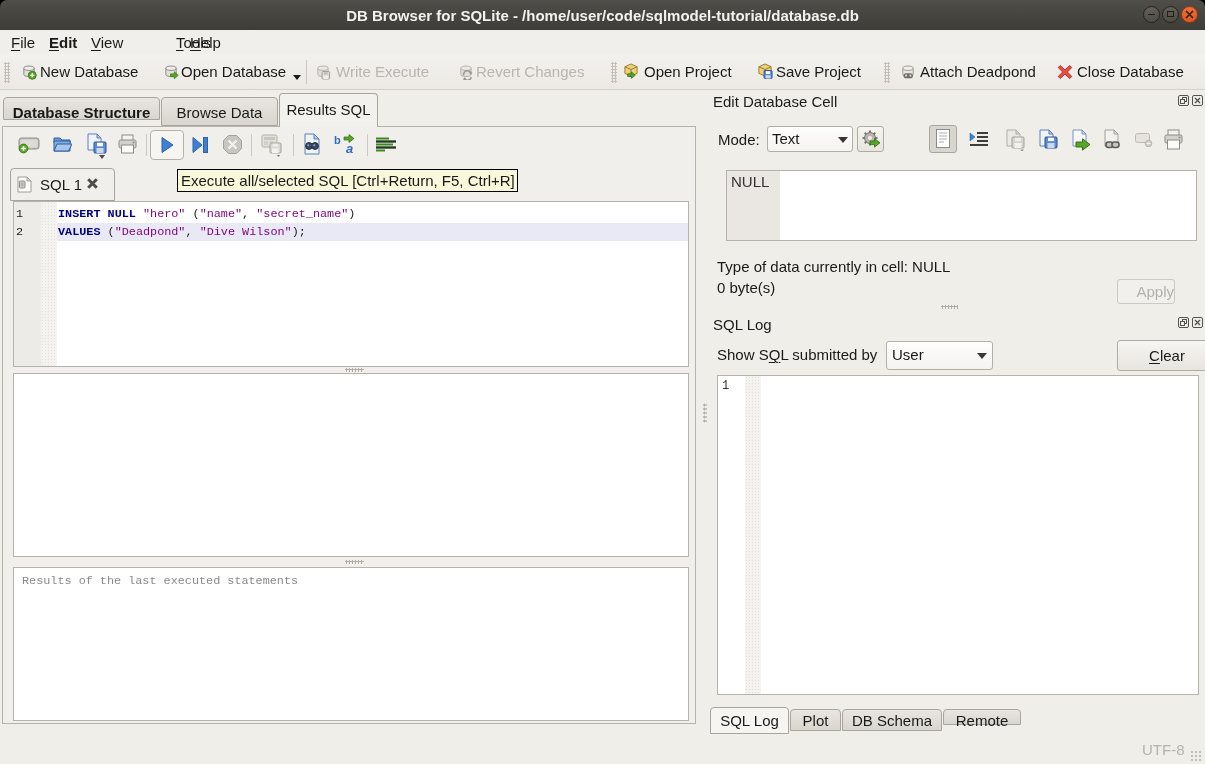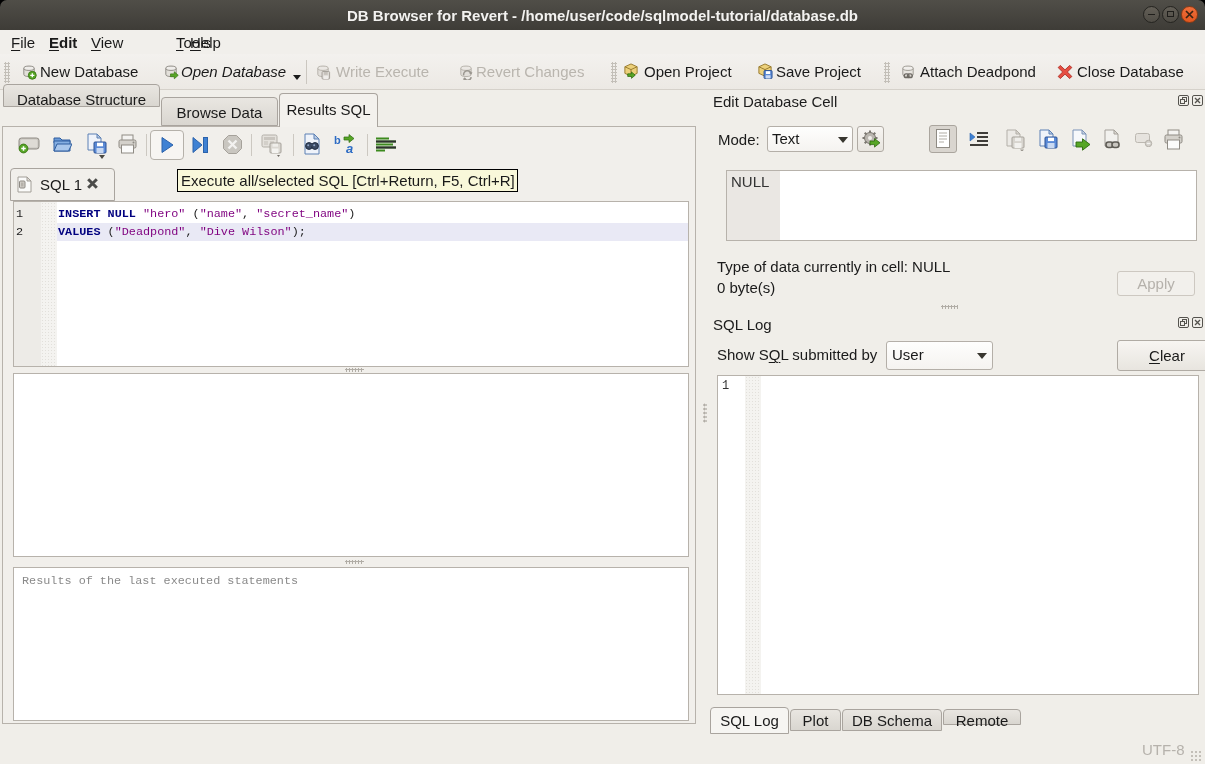--- a/index.html
+++ b/index.html
@@ -50,21 +50,21 @@
 .carrow{width:0;height:0;border-left:4px solid rgba(0,0,0,0);border-right:4px solid rgba(0,0,0,0);border-top:5px solid #38362f;}
 .btn{box-sizing:border-box;border:1px solid #b0aba4;border-radius:3px;background:linear-gradient(#f7f5f2,#e8e5df);text-align:center;}
 .btndis{border:1px solid #cdc8c1;background:#f2f0ec;color:#b5b1ab;}
 .dockbtn{width:11px;height:11px;box-sizing:border-box;border:1px solid #55534e;border-radius:2px;}
 </style>
 </head>
 <body>
 
 <div class="abs" id="titlebg"></div>
 <div class="abs" id="titlebar"></div>
-<div class="abs" id="title">DB Browser for Revert - /home/user/code/sqlmodel-tutorial/database.db</div>
+<div class="abs" id="title">DB Browser for SQLite - /home/user/code/sqlmodel-tutorial/database.db</div>
 <div class="abs wbtn wgray" style="left:1143px;"></div>
 <div class="abs" style="left:1148px;top:13.5px;width:7px;height:1.6px;background:#1f1e1b;"></div>
 <div class="abs wbtn wgray" style="left:1162px;"></div>
 <div class="abs" style="left:1167px;top:11px;width:7px;height:6px;box-sizing:border-box;border:1.4px solid #1f1e1b;"></div>
 <div class="abs wbtn" style="left:1181px;background:linear-gradient(#ef6f3c,#e2571f);border:1px solid #8e3b14;box-sizing:border-box;"></div>
 <svg class="abs" style="left:1185px;top:10px;" width="9" height="9">
     <path d="M1 1 L8 8 M8 1 L1 8" stroke="#3a2313" stroke-width="1.7"></path>
   </svg>
 
 <div class="abs" id="menubar"></div>
@@ -122,30 +122,30 @@
 <svg class="abs icon16" style="left:900px;" width="17" height="17" viewBox="0 0 17 17">
     <path d="M3 4.5 V11 a5.5 2.3 0 0 0 11 0 V4.5" fill="#e8e5e0" stroke="#9a968f"></path>
     <ellipse cx="8.5" cy="4.5" rx="5.5" ry="2.3" fill="#f1efec" stroke="#9a968f"></ellipse>
     <rect x="4.5" y="10.5" width="5" height="4" rx="2" fill="none" stroke="#6e6a64" stroke-width="1.5"></rect>
     <rect x="8" y="10.5" width="5" height="4" rx="2" fill="none" stroke="#6e6a64" stroke-width="1.5"></rect>
   </svg>
 <svg class="abs icon16" style="left:1057px;" width="17" height="17" viewBox="0 0 17 17">
     <path d="M3.5 1.5 L8.5 6.2 L13.5 1.5 L15.8 3.8 L11 8.5 L15.8 13.2 L13.5 15.5 L8.5 10.8 L3.5 15.5 L1.2 13.2 L6 8.5 L1.2 3.8 Z" fill="#e64e42" stroke="#a22018" stroke-width="0.8"></path>
   </svg>
 <div class="abs tbtext" style="left:40px;">New Database</div>
-<div class="abs tbtext" style="left:181px;font-style:italic;">Open Database</div>
+<div class="abs tbtext" style="left:181px;">Open Database</div>
 <div class="abs" style="left:293px;top:75px;width:0;height:0;border-left:4.5px solid rgba(0,0,0,0);border-right:4.5px solid rgba(0,0,0,0);border-top:5px solid #1a1a1a;"></div>
 <div class="abs tbtext disab" style="left:336px;">Write Execute</div>
 <div class="abs tbtext disab" style="left:476px;">Revert Changes</div>
 <div class="abs tbtext" style="left:644px;">Open Project</div>
 <div class="abs tbtext" style="left:776px;">Save Project</div>
 <div class="abs tbtext" style="left:920px;">Attach Deadpond</div>
 <div class="abs tbtext" style="left:1077px;">Close Database</div>
 
-<div class="abs tab tabin" style="left:3px;top:84px;width:157px;height:23px;line-height:29px;">Database Structure</div>
+<div class="abs tab tabin" style="left:3px;top:97px;width:157px;height:23px;line-height:29px;font-weight:bold;">Database Structure</div>
 <div class="abs tab tabin" style="left:161px;top:97px;width:117px;height:29px;line-height:29px;">Browse Data</div>
 <div class="abs tab tabact" style="left:279px;top:93px;width:99px;height:34px;line-height:31px;">Results SQL</div>
 
 <div class="abs" id="pane"></div>
 <div class="abs vsep" style="left:146px;top:134px;height:22px;background:#ccc8c1;"></div>
 <div class="abs vsep" style="left:251px;top:134px;height:22px;background:#ccc8c1;"></div>
 <div class="abs vsep" style="left:293px;top:134px;height:22px;background:#ccc8c1;"></div>
 <div class="abs vsep" style="left:367px;top:134px;height:22px;background:#ccc8c1;"></div>
 <svg class="abs" style="left:18px;top:136px;" width="22" height="18" viewBox="0 0 22 18">
     <rect x="1" y="2" width="20" height="11" rx="2.5" fill="#c8c5bf" stroke="#8f8b84"></rect>
@@ -313,21 +313,21 @@
     <rect x="2" y="6" width="17" height="8" rx="1.5" fill="#d4d1cb" stroke="#8f8b84"></rect>
     <rect x="4.5" y="11" width="12" height="9" fill="#fbfbfa" stroke="#8f8b84"></rect>
     <circle cx="16.5" cy="8.5" r="1" fill="#8f8b84"></circle>
   </svg>
 
 <div class="abs frame" style="left:726px;top:170px;width:471px;height:71px;"></div>
 <div class="abs" style="left:727px;top:171px;width:53px;height:69px;background:#eae7e3;"></div>
 <div class="abs" style="left:731px;top:173px;font-size:15px;color:#333;">NULL</div>
 <div class="abs" style="left:717px;top:258px;">Type of data currently in cell: NULL</div>
 <div class="abs" style="left:717px;top:279px;">0 byte(s)</div>
-<div class="abs btn btndis" style="left:1117px;top:271px;width:78px;height:25px;line-height:23px;">Apply</div>
+<div class="abs btn btndis" style="left:1117px;top:279px;width:58px;height:25px;line-height:23px;text-align:right;">Apply</div>
 
 <div class="abs dots-h" style="left:941px;top:305px;width:17px;"></div>
 
 <div class="abs docktitle" style="left:713px;top:316px;">SQL Log</div>
 <div class="abs dockbtn" style="left:1178px;top:317px;"></div>
 <svg class="abs" style="left:1180px;top:319px;" width="7" height="7">
     <rect x="2.5" y="0.5" width="4" height="4" fill="none" stroke="#55534e"></rect>
     <rect x="0.5" y="2.5" width="4" height="4" fill="#f0eee9" stroke="#55534e"></rect>
   </svg>
 <div class="abs dockbtn" style="left:1192px;top:317px;"></div>

